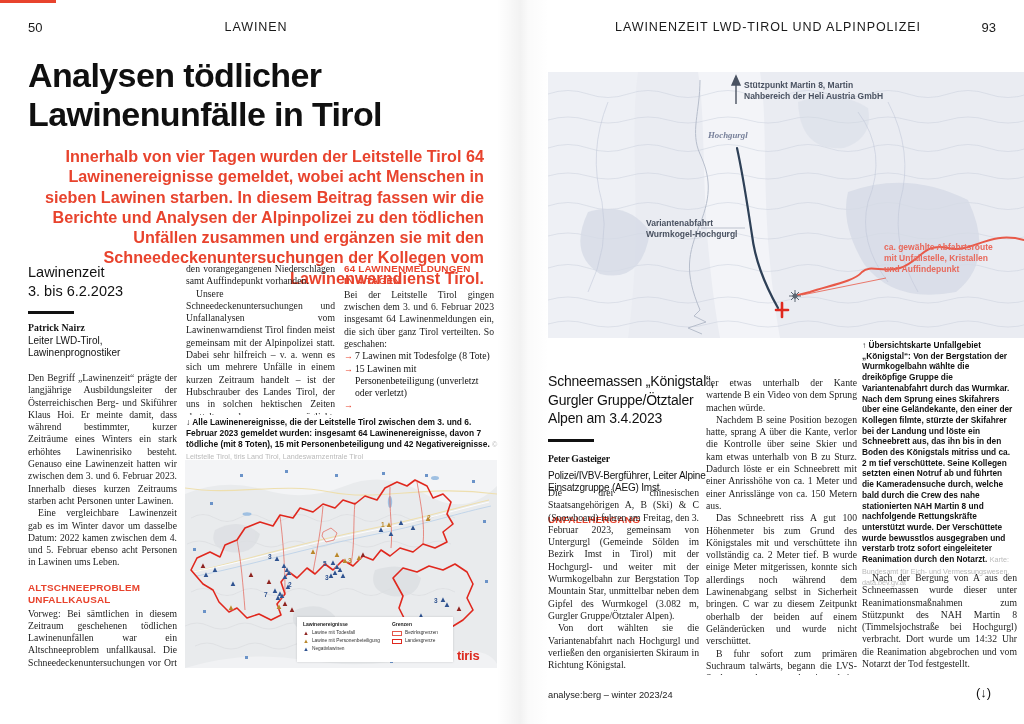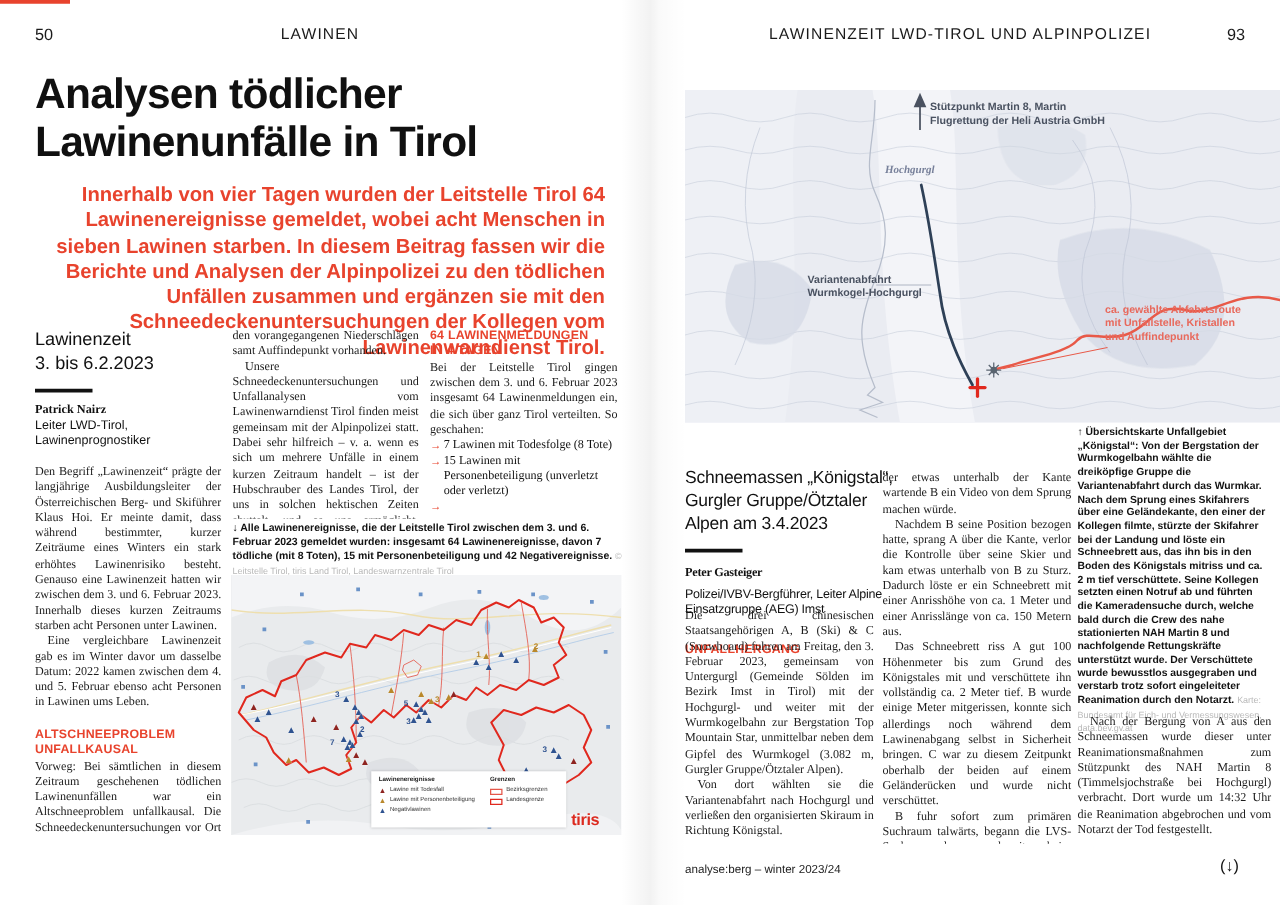--- a/index.html
+++ b/index.html
@@ -308,21 +308,21 @@
         <line x1="234" y1="231" x2="234" y2="245"></line>
       </g>
 
       <g stroke="#4a5261" stroke-width="1.4" fill="#4a5261">
         <line x1="188" y1="32" x2="188" y2="10"></line>
         <polygon points="184,13 188,4 192,13"></polygon>
       </g>
     </svg>
     <div class="anno" style="left:196px;top:8px;width:240px;">
       <span>Stützpunkt Martin 8, Martin</span><br>
-      <span>Flugrettung der Heli Austria GmbH</span>
+      <span>Nahbereich der Heli Austria GmbH</span>
     </div>
     <div class="anno hochgurgl" style="left:160px;top:58px;">Hochgurgl</div>
     <div class="anno" style="left:98px;top:146px;width:110px;">
       <span>Variantenabfahrt</span><br>
       <span>Wurmkogel-Hochgurgl</span>
     </div>
     <div class="anno route-note" style="left:336px;top:170px;width:140px;">
       <span>ca. gewählte Abfahrtsroute</span><br>
       <span>mit Unfallstelle, Kristallen</span><br>
       <span>und Auffindepunkt</span>

